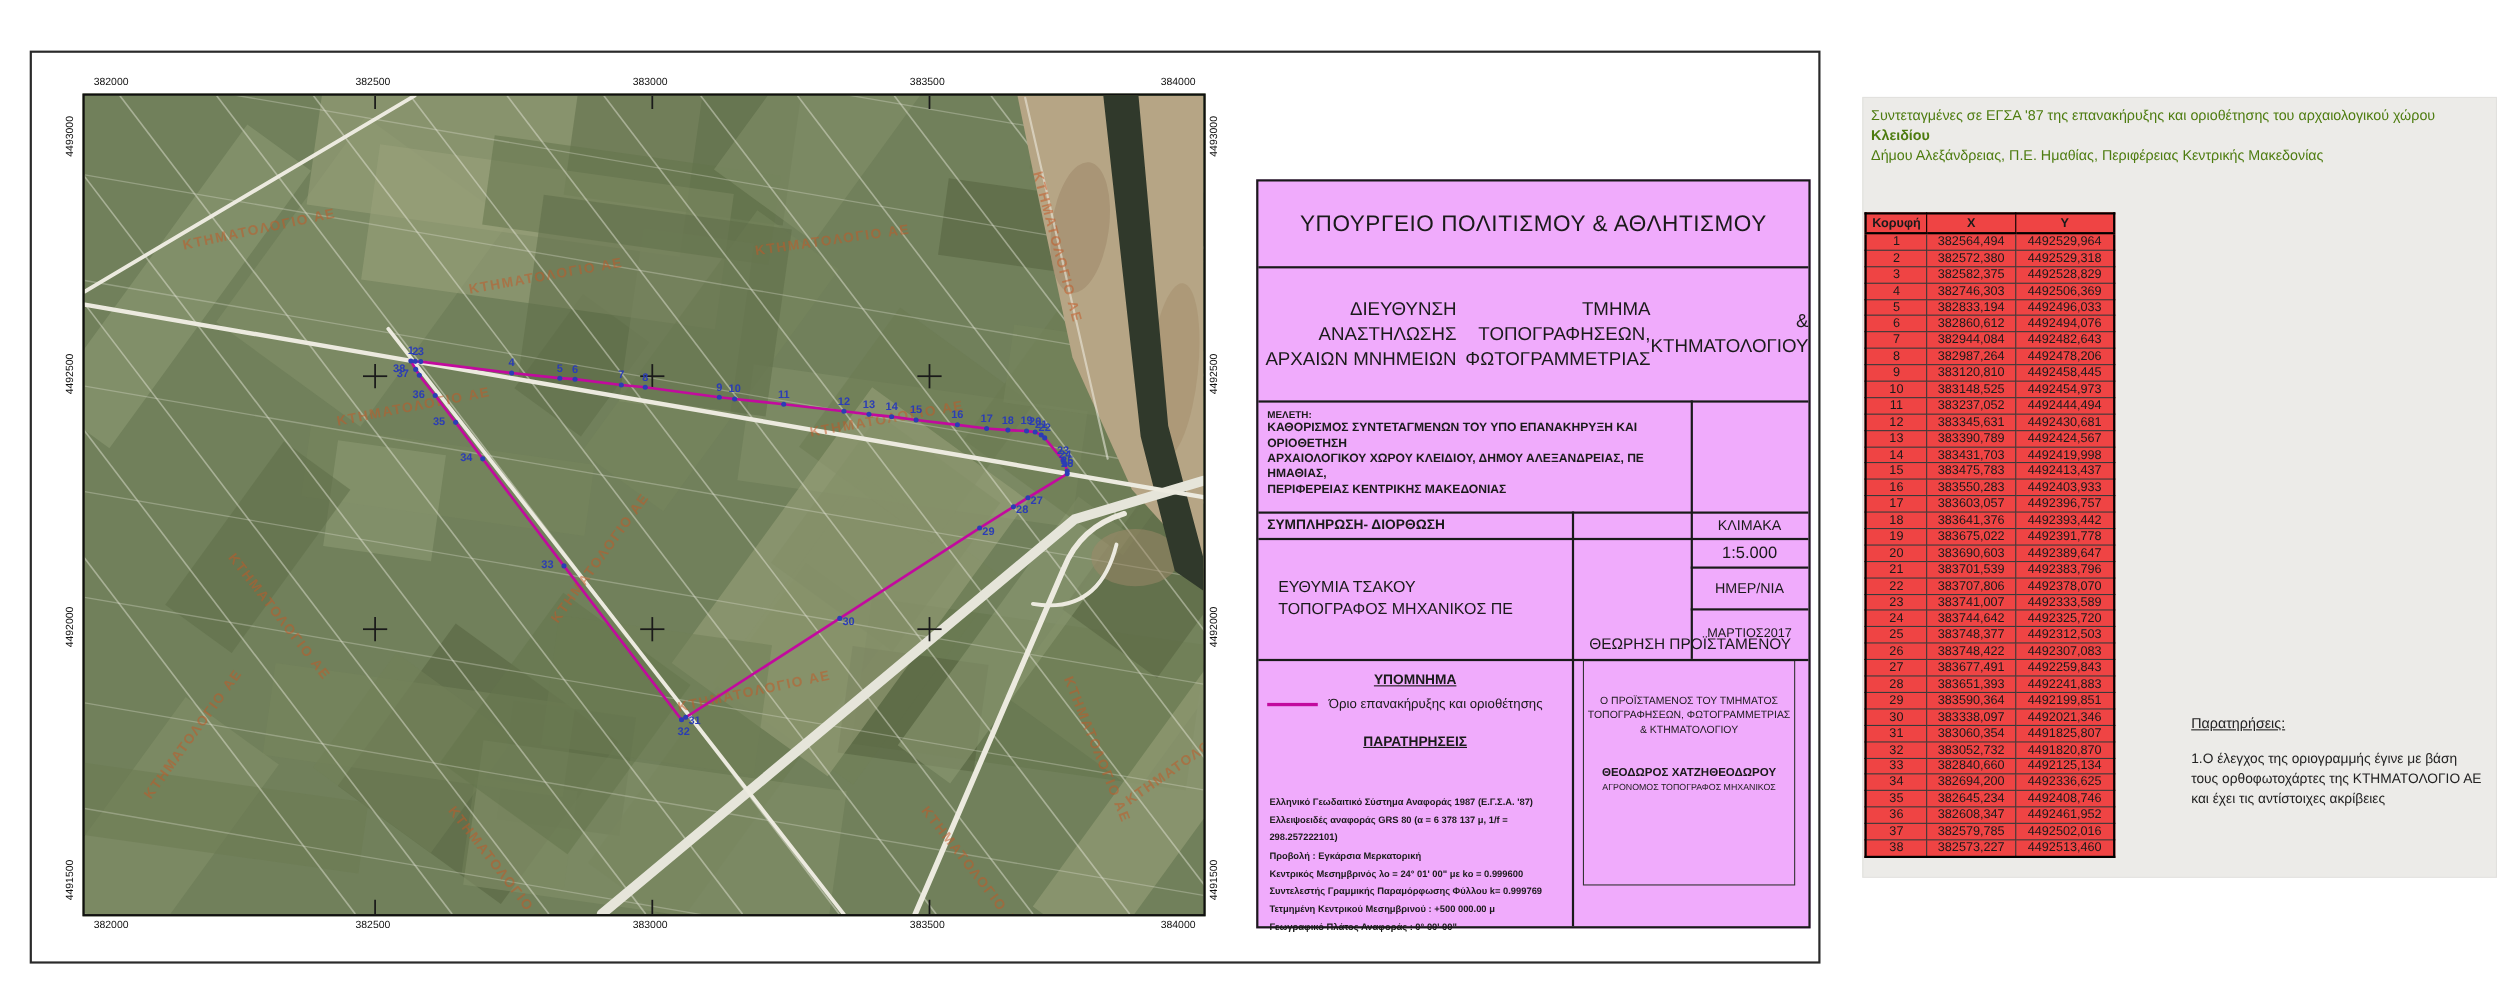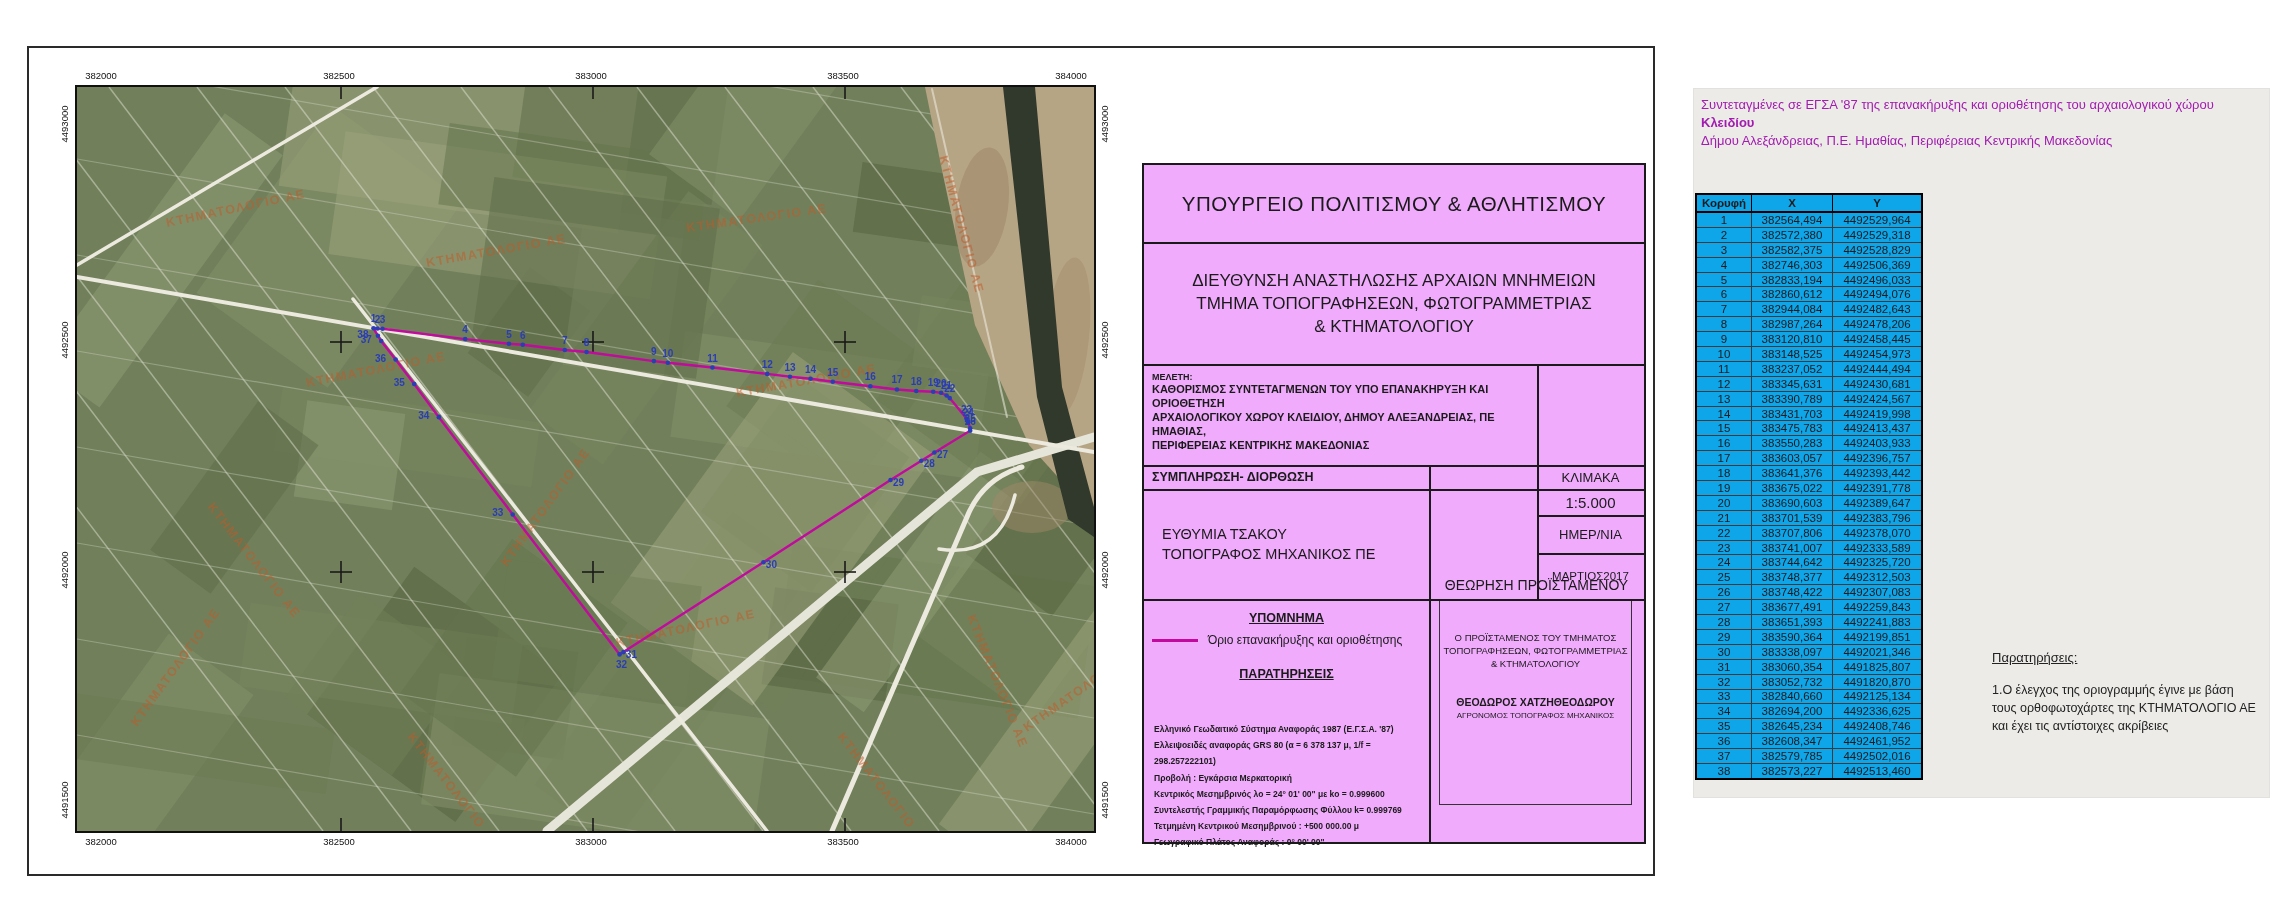--- a/index.html
+++ b/index.html
@@ -16,21 +16,21 @@
               transform:translate(-50%,-50%);}
   .grid-label.vert{transform:translate(-50%,-50%) rotate(-90deg);}
 
   
   #title-block{left:1113px;top:115px;width:500px;height:677px;border:2px solid #1a1a1a;
                background:#f0abfc;}
   .tb-line{position:absolute;background:#1a1a1a;}
   .tb-cell{position:absolute;}
   #tb-ministry{left:0;top:0;width:100%;height:77px;display:flex;align-items:center;
                justify-content:center;font-size:20.5px;letter-spacing:.5px;}
-  #tb-directorate{left:0;top:77px;width:100%;height:122px;display:flex;flex-direction:column;
+  #tb-directorate{left:0;top:77px;width:100%;height:122px;display:flex;flex-direction:row;
                align-items:center;justify-content:center;font-size:17px;line-height:23px;text-align:right;}
   #tb-study{left:0;top:199px;width:393px;height:101px;padding:8px 0 0 8px;box-sizing:border-box;}
   #tb-study .cap{font-size:9px;font-weight:bold;}
   #tb-study .ln{font-size:11px;font-weight:bold;line-height:14px;}
   #tb-revision{left:0;top:300px;width:298px;height:24px;display:flex;align-items:center;
                padding-left:8px;box-sizing:border-box;font-size:12.5px;font-weight:bold;}
   #tb-scale-label{left:393px;top:300px;width:107px;height:24px;display:flex;align-items:center;
                justify-content:center;font-size:13px;}
   #tb-author{left:0;top:324px;width:285px;height:110px;display:flex;flex-direction:column;
                justify-content:center;padding-left:18px;box-sizing:border-box;
@@ -54,23 +54,23 @@
   #approval-box{position:absolute;left:10px;top:25px;width:191px;height:203px;border:1px solid #333;}
   #approval-role{position:absolute;left:0;top:30px;width:100%;text-align:center;font-size:9.5px;
             line-height:13px;}
   #approval-name{position:absolute;left:0;top:95px;width:100%;text-align:center;font-size:10.5px;
             font-weight:bold;}
   #approval-role2{position:absolute;left:0;top:110px;width:100%;text-align:center;font-size:8px;}
 
   
   #coords-sheet{left:1693px;top:88px;width:577px;height:710px;background:#ecebe8;
                 box-shadow:0 0 0 1px #e2e1de inset;}
-  #coords-header{position:absolute;left:8px;top:8px;font-size:13px;line-height:18px;color:#a21caf;}
+  #coords-header{position:absolute;left:8px;top:8px;font-size:13px;line-height:18px;color:#4d7c0f;}
   #coords-table{position:absolute;left:2px;top:105px;border-collapse:collapse;
-                border:2px solid #000;background:#0ea5e9;}
+                border:2px solid #000;background:#ef4444;}
   #coords-table th{border:1px solid #000;border-bottom:2px solid #000;font-size:11.5px;
                 height:16px;padding:0;}
   #coords-table td{border:1px solid #3a3a3a;font-size:11.5px;height:13.9px;padding:0 4px;
                 text-align:center;white-space:nowrap;}
   #coords-table .c-num{width:46px;}
   #coords-table .c-x{width:72px;}
   #coords-table .c-y{width:80px;}
   #side-notes{position:absolute;left:299px;top:562px;font-size:13px;color:#222;}
   #side-notes .title{text-decoration:underline;margin-bottom:16px;}
   #side-notes .ln{font-size:12.5px;line-height:18px;}

